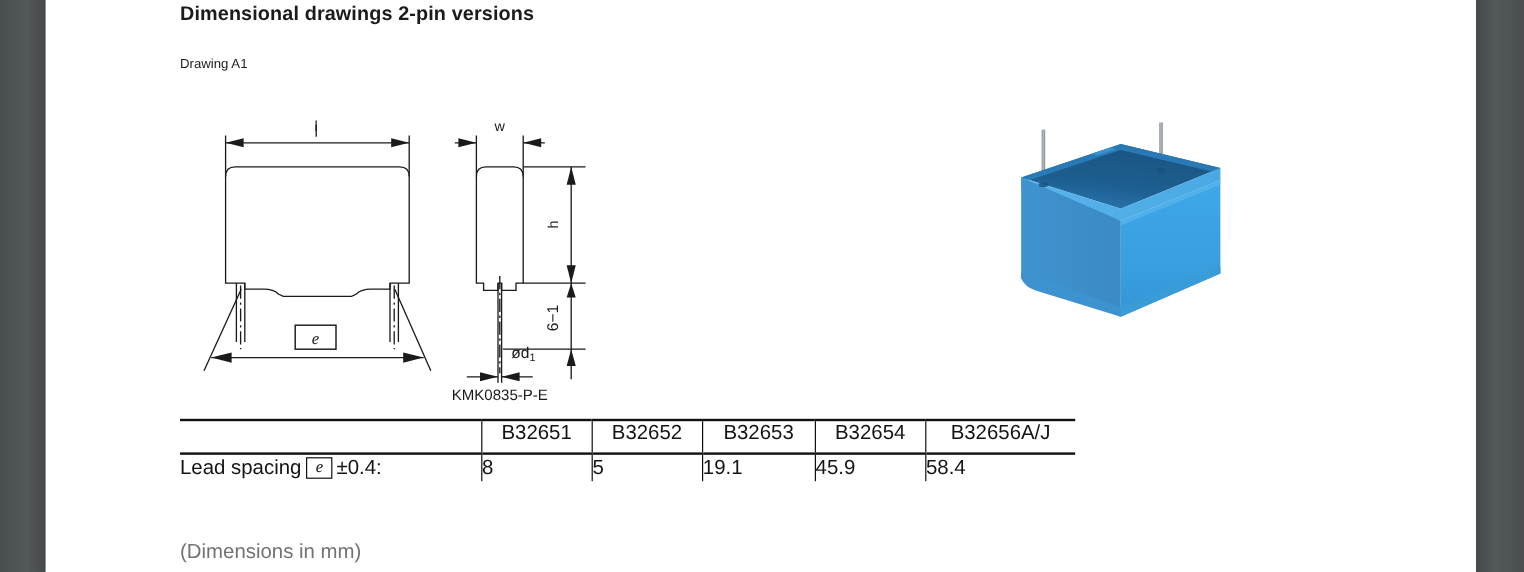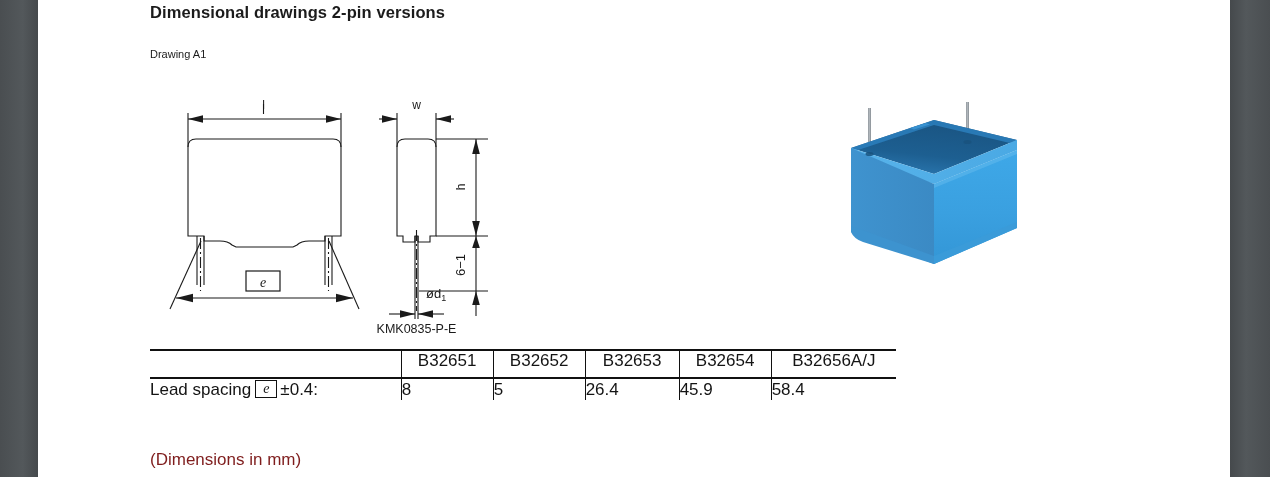--- a/index.html
+++ b/index.html
@@ -143,21 +143,21 @@
     position: relative;
     top: -2px;
   }
   .sub { font-size: 12px; vertical-align: sub; }
 
   #caption {
     position: absolute;
     left: 112px;
     top: 450px;
     font-size: 17px;
-    color: #7f1d1d;
+    color: #737373;
     white-space: nowrap;
   }
 </style>
 </head>
 <body>
 
 <div id="viewer">
 
   <div id="gutter-left"></div>
   <div id="gutter-right"></div>
@@ -311,21 +311,21 @@
           <td class="hc" style="width:90px">B32652</td>
           <td class="hc" style="width:92px">B32653</td>
           <td class="hc" style="width:90px">B32654</td>
           <td class="hc" style="width:123px">B32656A/J</td>
         </tr>
 
         <tr class="row">
           <td class="label-col"><span>Lead spacing</span><span class="e-box">e</span><span>±0.4:</span></td>
           <td class="vc">8</td>
           <td class="vc">5</td>
-          <td class="vc">26.4</td>
+          <td class="vc">19.1</td>
           <td class="vc">45.9</td>
           <td class="vc">58.4</td>
         </tr>
 
       </tbody>
     </table>
 
     <div id="caption">(Dimensions in mm)</div>
 
   </div>

